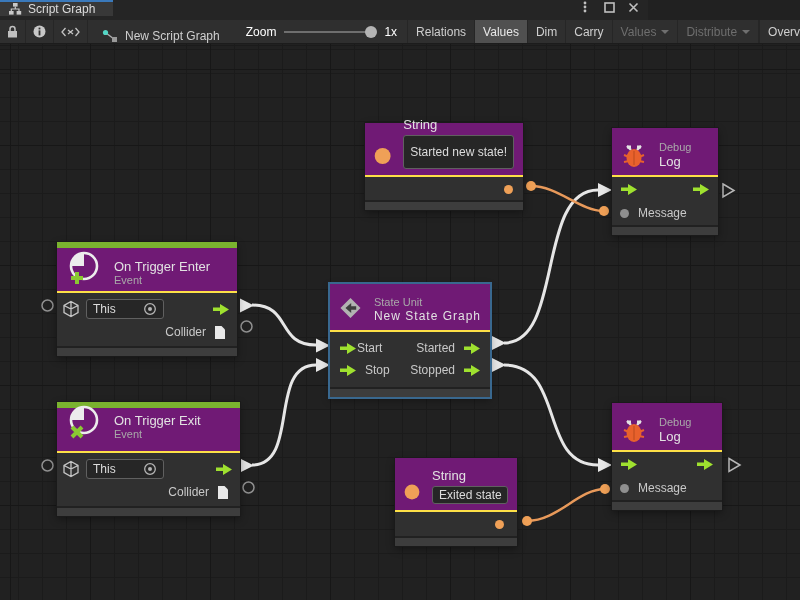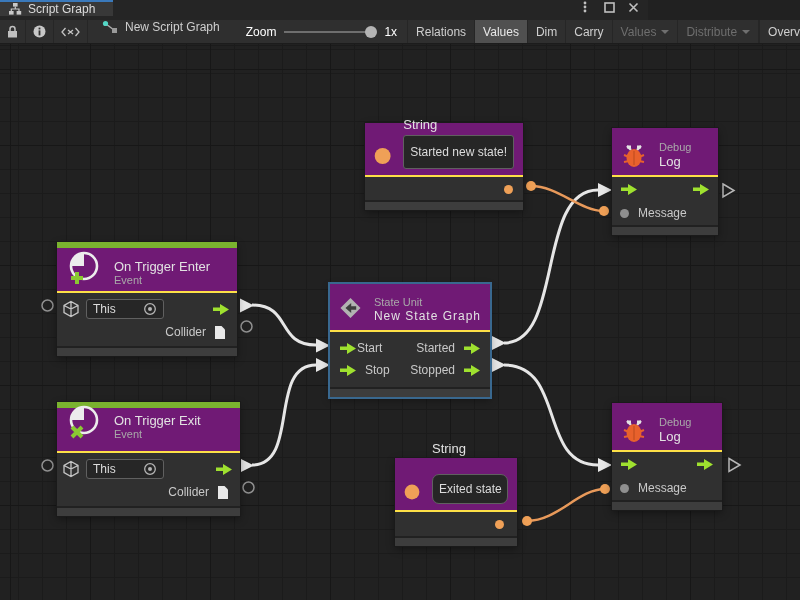--- a/index.html
+++ b/index.html
@@ -23,21 +23,21 @@
     border-bottom:1px solid #1c1c1c; }
   .tb-btn { display:flex; align-items:center; justify-content:center; padding:0 7px;
     border-right:1px solid #262626; cursor:default; white-space:nowrap; }
   .tb-icon-btn { width:28px; }
   .tb-code-btn { width:56px; }
   .tb-text-btn { padding:0 8px; }
   .tb-btn.active { background:#505050; color:#e8e8e8; }
   .tb-btn.disabled { color:#6e6e6e; }
   .tb-group-gap { width:10px; border-right:1px solid #262626; }
   .graph-label { color:#cfcfcf; margin-left:6px; white-space:nowrap; }
-  .graph-section { display:flex; align-items:flex-start; padding:0 10px 0 14px; }
+  .graph-section { display:flex; align-items:flex-end; padding:0 10px 0 14px; }
   .zoom-section { display:flex; align-items:center; gap:8px; padding:0 10px 0 16px; }
   .zoom-label,.zoom-value { color:#ffffff; }
   .zoom-slider { position:relative; width:92px; height:12px; }
   .zoom-track { position:absolute; left:0; right:0; top:5px; height:2px; background:#6f6f6f; }
   .zoom-handle { position:absolute; right:-1px; top:0; width:12px; height:12px; border-radius:50%;
     background:#b4b4b4; }
   .caret { width:0; height:0; border-left:4px solid transparent; border-right:4px solid transparent;
     border-top:4px solid #6f6f6f; margin-left:5px; }
 
   
@@ -377,21 +377,21 @@
       <div class="node-footer"></div>
     </div>
 
     <div class="node" style="left:395px; top:414px; width:122px;">
       <div class="node-header" style="height:52px;">
         <svg width="24" height="24" viewBox="0 0 26 26">
           <circle cx="13" cy="13" r="12" fill="#efa057"></circle>
         </svg>
         <div class="hrow">
           <span class="node-title">String</span>
-          <span class="vfield" style="margin-top:18px; height:30px; max-width:76px;border-radius:7px;">Exited state</span>
+          <span class="vfield" style="margin-top:3px; height:18px; max-width:76px;">Exited state</span>
         </div>
       </div>
       <div class="node-body" style="height:26px;">
         <span class="dot-port dot-orange" style="position:absolute; right:13px; top:8px; width:9px; height:9px;"></span>
       </div>
       <div class="node-footer"></div>
     </div>
 
     <div class="node" style="left:612px; top:359px; width:110px;">
       <div class="node-header" style="height:47px;">

